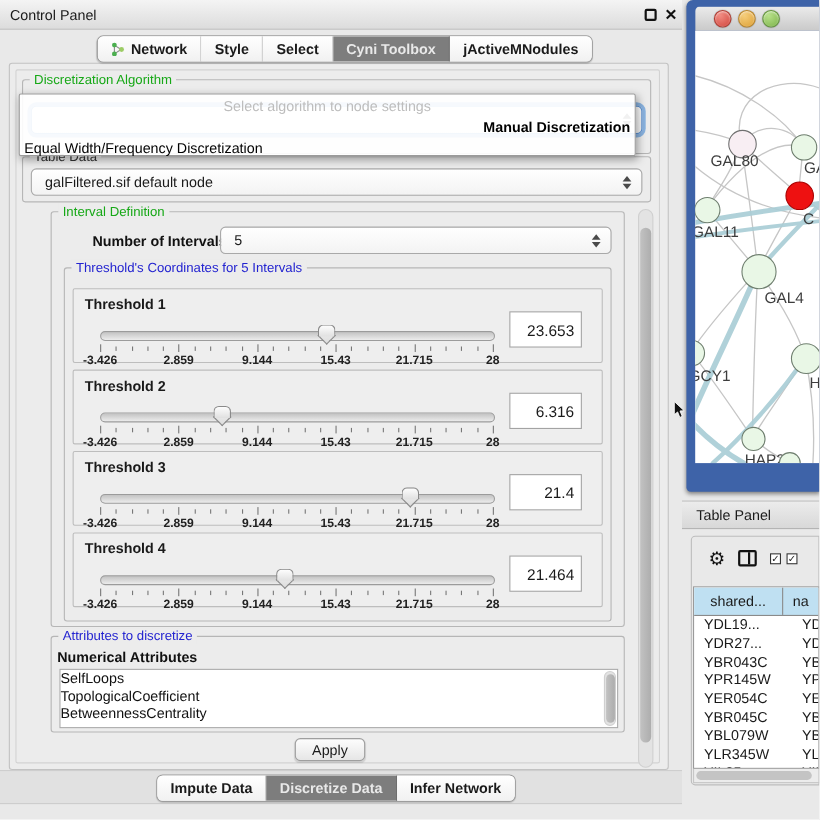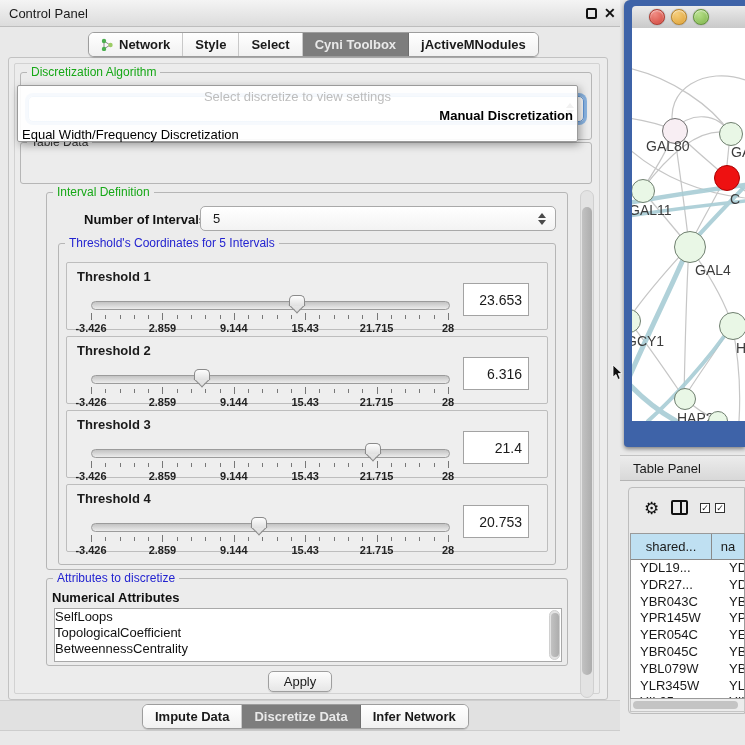--- a/index.html
+++ b/index.html
@@ -135,27 +135,34 @@
     <span class="legend legend-green">Discretization Algorithm</span>
   </div>
   <div class="abs combo focus-ring" style="left:28px;top:96px;width:556px;height:26px;">
     <span class="stepper">
         <i class="up"></i>
         <i class="dn"></i>
       </span>
   </div>
 
   <div class="abs popup">
-    <div class="prompt">Select discretize to view settings</div>
+    <div class="prompt">Select algorithm to node settings</div>
     <div class="opt bold">Manual Discretization</div>
     <div class="opt">Equal Width/Frequency Discretization</div>
   </div>
 
   <div class="abs fieldset" style="left:20px;top:142px;width:572px;height:42px;">
     <span class="legend legend-dark">Table Data</span>
+  </div>
+  <div class="abs combo" style="left:28px;top:153px;width:556px;height:25px;">
+    <span>galFiltered.sif default node</span>
+    <span class="stepper">
+        <i class="up"></i>
+        <i class="dn"></i>
+      </span>
   </div>
 
   <div class="abs scrollbar-v" style="left:580px;top:190px;width:14px;height:508px;">
     <div class="thumb-v" style="top:16px;height:468px;"></div>
   </div>
 
   <div class="abs fieldset" style="left:46px;top:192px;width:522px;height:378px;">
     <span class="legend legend-green">Interval Definition</span>
   </div>
   <span class="abs bold-label" style="left:84px;top:212px;">Number of Intervals</span>
@@ -353,21 +360,21 @@
         </div>
       <div class="tick-labels">
           <span class="tick-label" style="left: 0%;">-3.426</span>
           <span class="tick-label" style="left: 20%;">2.859</span>
           <span class="tick-label" style="left: 40%;">9.144</span>
           <span class="tick-label" style="left: 60%;">15.43</span>
           <span class="tick-label" style="left: 80%;">21.715</span>
           <span class="tick-label" style="left: 100%;">28</span>
         </div>
     </div>
-    <div class="valbox">20.753</div>
+    <div class="valbox">21.464</div>
   </div>
 
   <div class="abs fieldset" style="left:46px;top:578px;width:522px;height:88px;">
     <span class="legend legend-blue">Attributes to discretize</span>
   </div>
   <span class="abs bold-label" style="left:52px;top:590px;">Numerical Attributes</span>
   <div class="abs listbox" style="left:54px;top:608px;width:508px;height:54px;">
       <div class="list-item">SelfLoops</div>
       <div class="list-item">TopologicalCoefficient</div>
       <div class="list-item">BetweennessCentrality</div>

